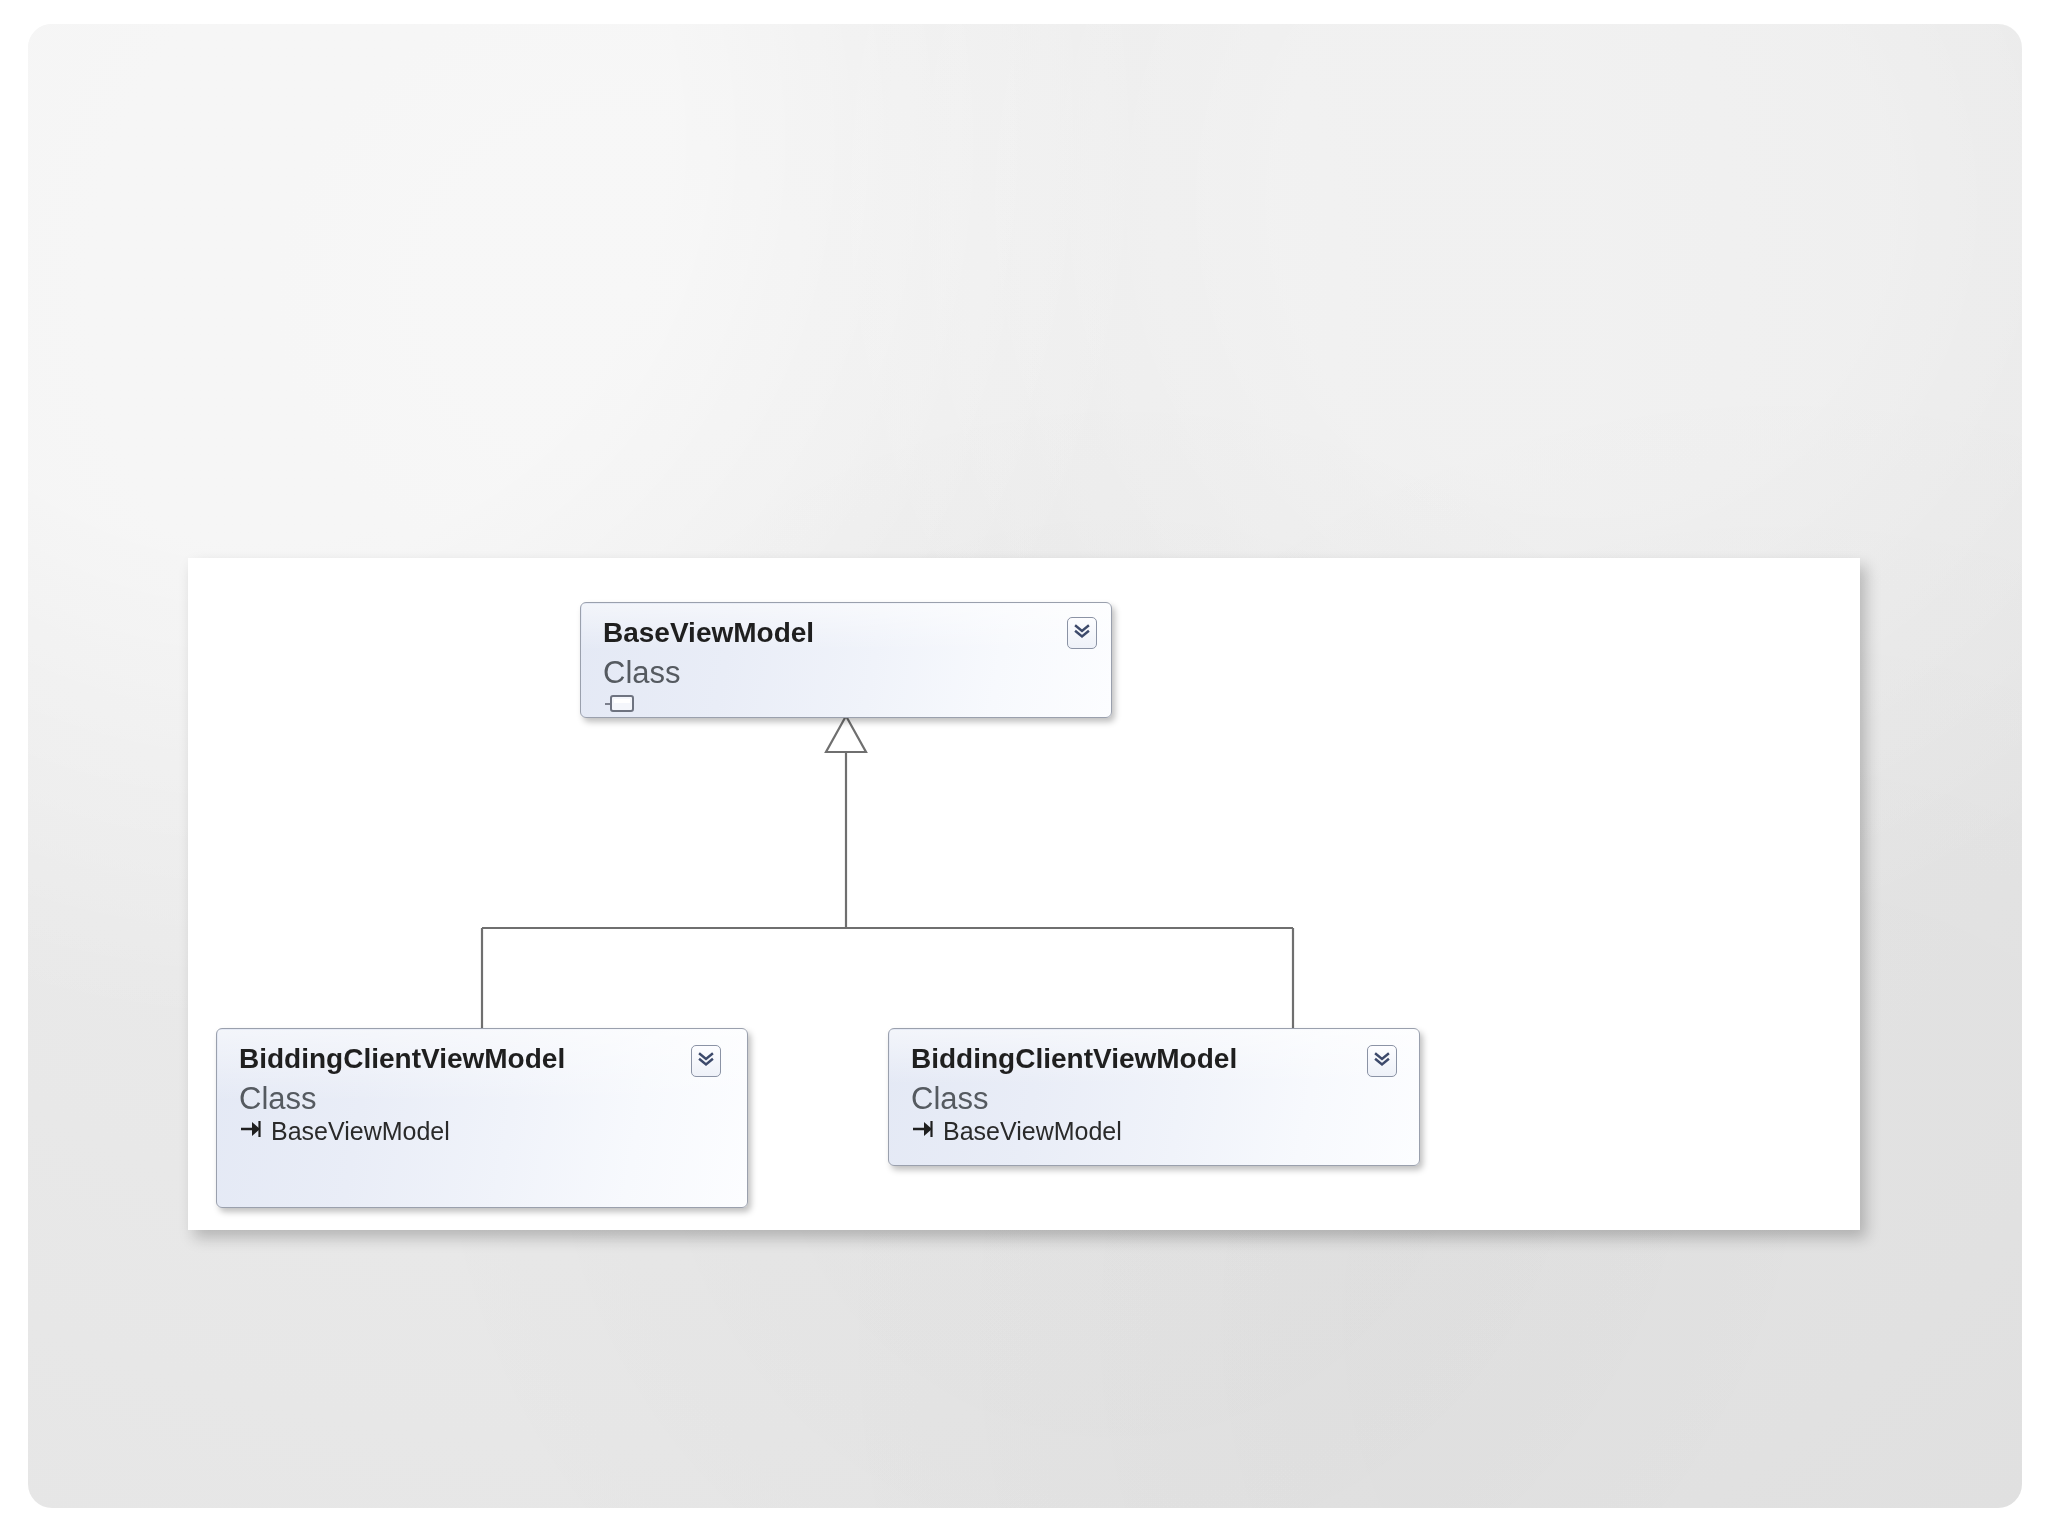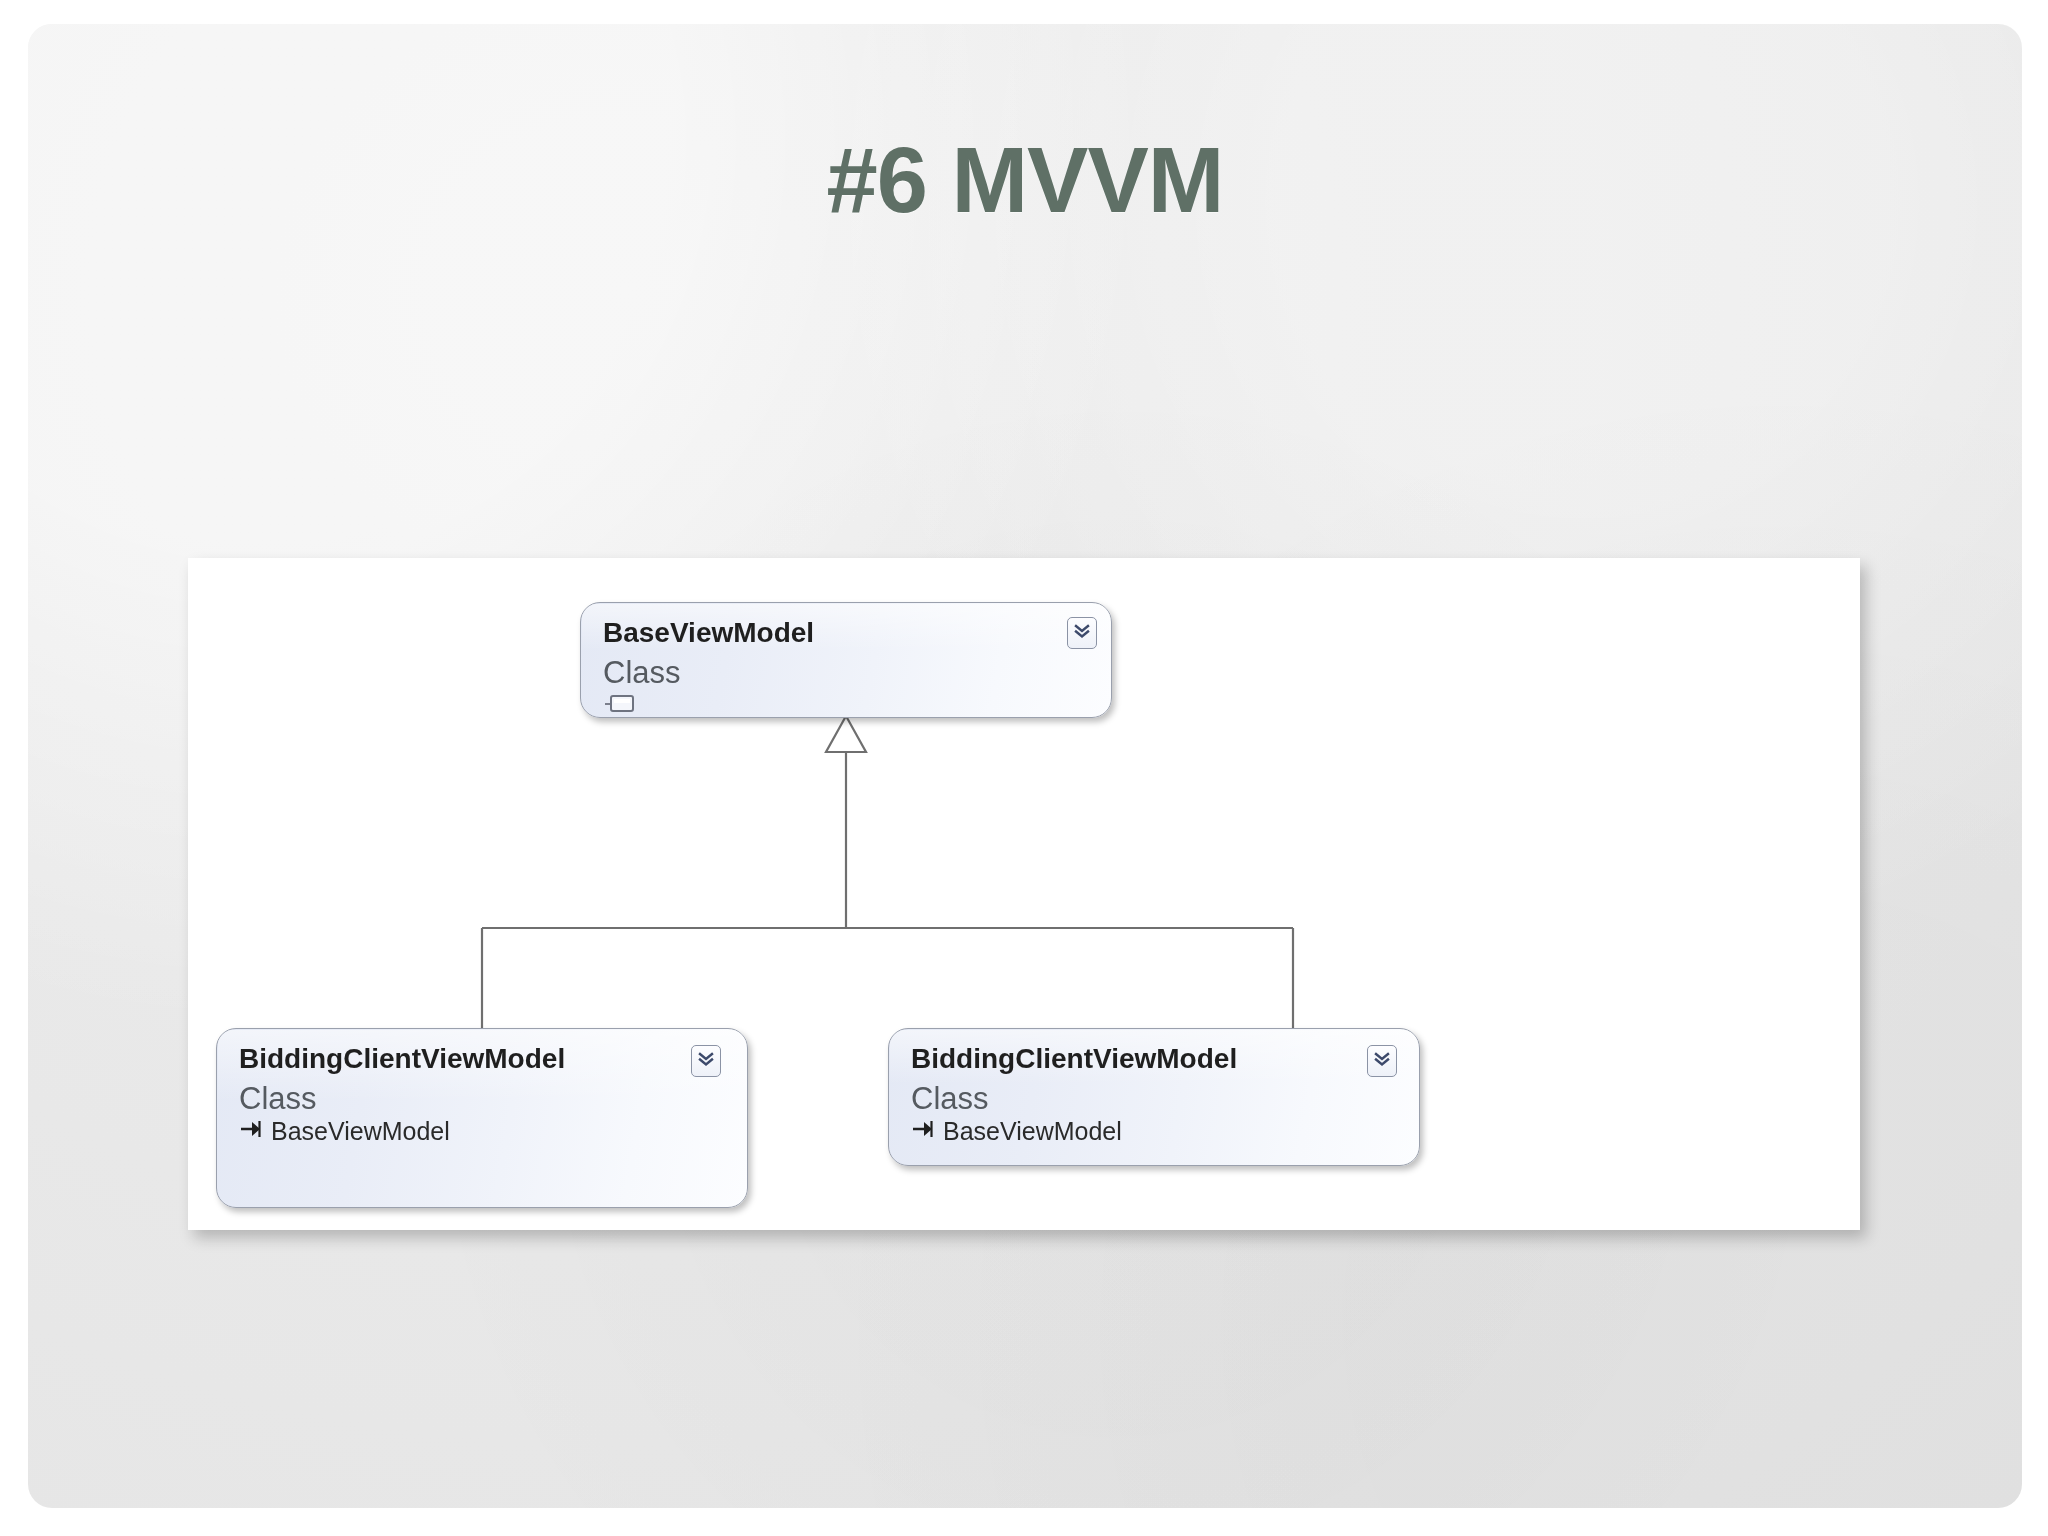--- a/index.html
+++ b/index.html
@@ -72,21 +72,21 @@
     left: 0; top: 0;
     width: 1672px;
     height: 672px;
     pointer-events: none;
   }
 
   
   .class-box {
     position: absolute;
     border: 1px solid #9aa0ad;
-    border-radius: 20px;
+    border-radius: 6px;
     background: linear-gradient(100deg,
         #e4e9f5 0%,
         #e9edf7 28%,
         #f0f3fa 55%,
         #f7f9fd 78%,
         #fcfdff 100%);
     box-shadow: 3px 4px 6px rgba(0,0,0,.25);
     box-sizing: border-box;
     overflow: hidden;
   }
@@ -156,21 +156,20 @@
 
   #box-base .expander     { right: 14px; top: 14px; }
   #box-bidding .expander  { right: 26px; top: 16px; }
   #box-auction .expander  { right: 22px; top: 16px; }
 </style>
 </head>
 <body>
 
 <div id="slide">
 
-  <div id="slide-title">#6 MVVM</div>
 
   <div id="diagram-panel">
 
     <svg id="connectors" viewBox="0 0 1672 672" width="1672" height="672">
 
       <path d="M 658 190 L 658 370" stroke="#6f6f6f" stroke-width="2.2" fill="none"></path>
 
       <path d="M 294 370 L 1105 370" stroke="#6f6f6f" stroke-width="2.2" fill="none"></path>
 
       <path d="M 294 370 L 294 470" stroke="#6f6f6f" stroke-width="2.2" fill="none"></path>

